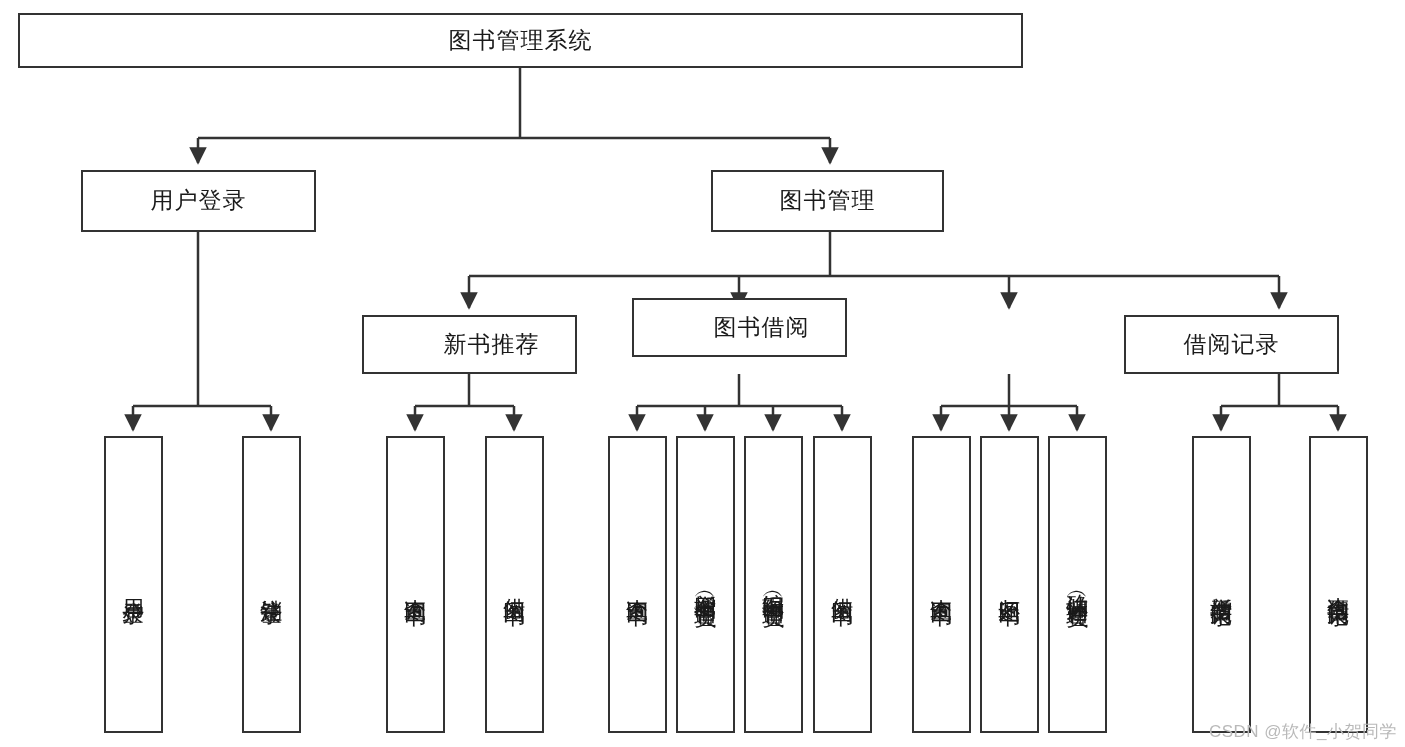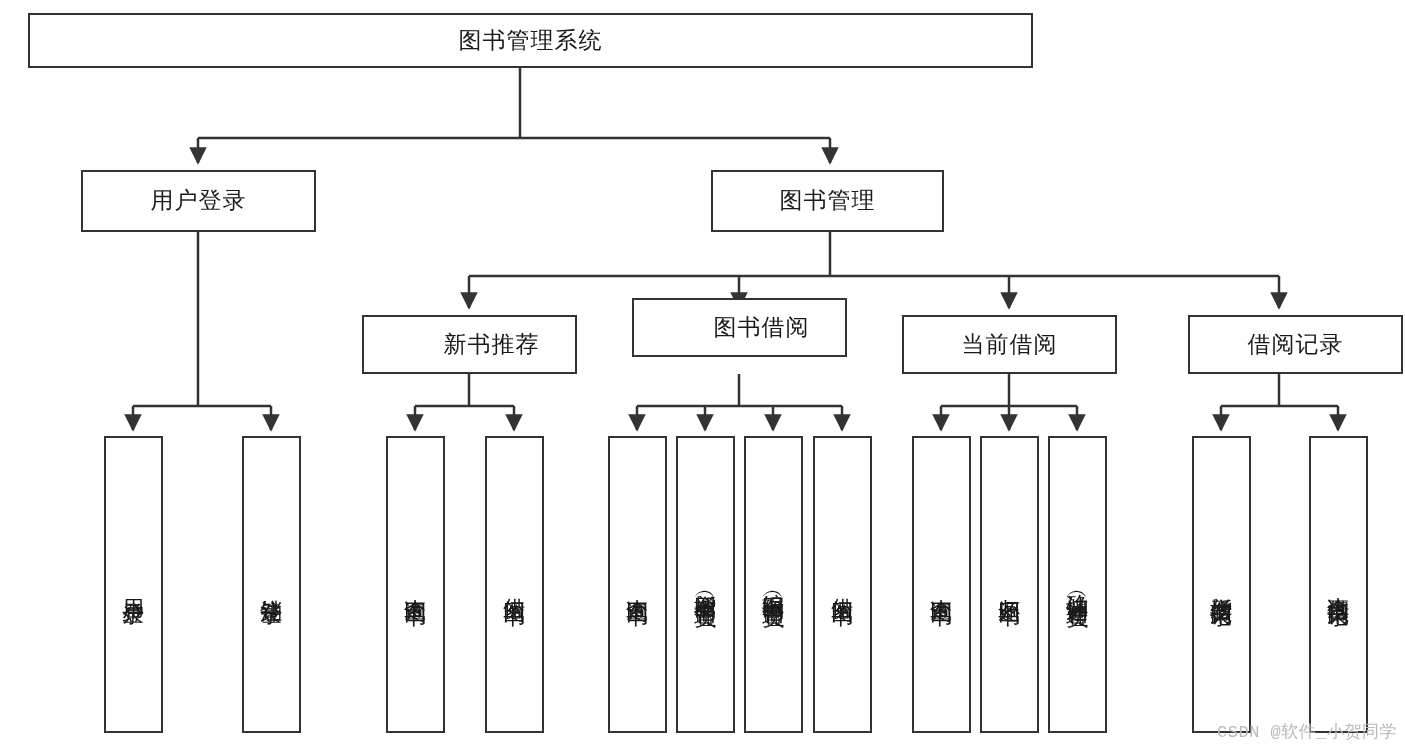--- a/index.html
+++ b/index.html
@@ -58,21 +58,20 @@
   }
   .watermark {
     position: absolute;
     right: 8px;
     bottom: 4px;
     font-size: 17px;
     color: #b9b9b9;
     white-space: nowrap;
     z-index: 5;
     letter-spacing: 0.5px;
-    font-family: Liberation Mono, monospace;
   }
 </style>
 </head>
 <body>
 
 <div id="canvas">
 
   <svg id="edges" viewBox="0 0 1405 747" xmlns="http://www.w3.org/2000/svg">
     <defs>
       <marker id="arrow" viewBox="0 0 10 10" refX="9" refY="5" markerWidth="7" markerHeight="7" orient="auto-start-reverse">
@@ -116,41 +115,38 @@
       <path d="M 1009 406 L 1009 430" marker-end="url(#arrow)"></path>
       <path d="M 1077 406 L 1077 430" marker-end="url(#arrow)"></path>
 
       <path d="M 1279 374 L 1279 406"></path>
       <path d="M 1221 406 L 1338 406"></path>
       <path d="M 1221 406 L 1221 430" marker-end="url(#arrow)"></path>
       <path d="M 1338 406 L 1338 430" marker-end="url(#arrow)"></path>
     </g>
   </svg>
 
-  <div class="node horizontal" style="left:28px; top:13px; width:1005px; height:55px;text-align:right;">
+  <div class="node horizontal" style="left:18px; top:13px; width:1005px; height:55px;text-align:right;">
     <span>图书管理系统</span>
   </div>
 
   <div class="node horizontal" style="left:81px; top:170px; width:235px; height:62px;">
     <span>用户登录</span>
   </div>
   <div class="node horizontal" style="left:711px; top:170px; width:233px; height:62px;">
     <span>图书管理</span>
   </div>
 
   <div class="node horizontal" style="left:362px; top:315px; width:215px; height:59px;padding-left:44px;">
     <span>新书推荐</span>
   </div>
   <div class="node horizontal" style="left:632px; top:298px; width:215px; height:59px;padding-left:44px;">
     <span>图书借阅</span>
   </div>
-  <div class="node horizontal" style="left:902px; top:315px; width:215px; height:59px;">
-    <span>当前借阅</span>
-  </div>
-  <div class="node horizontal" style="left:1188px; top:315px; width:215px; height:59px;">
+  <div class="node horizontal" style="left:1124px; top:315px; width:215px; height:59px;">
     <span>借阅记录</span>
   </div>
 
   <div class="node vertical" style="left:104px; top:436px; width:59px; height:297px;">
     <span class="vlabel">用户登录</span>
   </div>
   <div class="node vertical" style="left:242px; top:436px; width:59px; height:297px;">
     <span class="vlabel">注销登录</span>
   </div>
 

